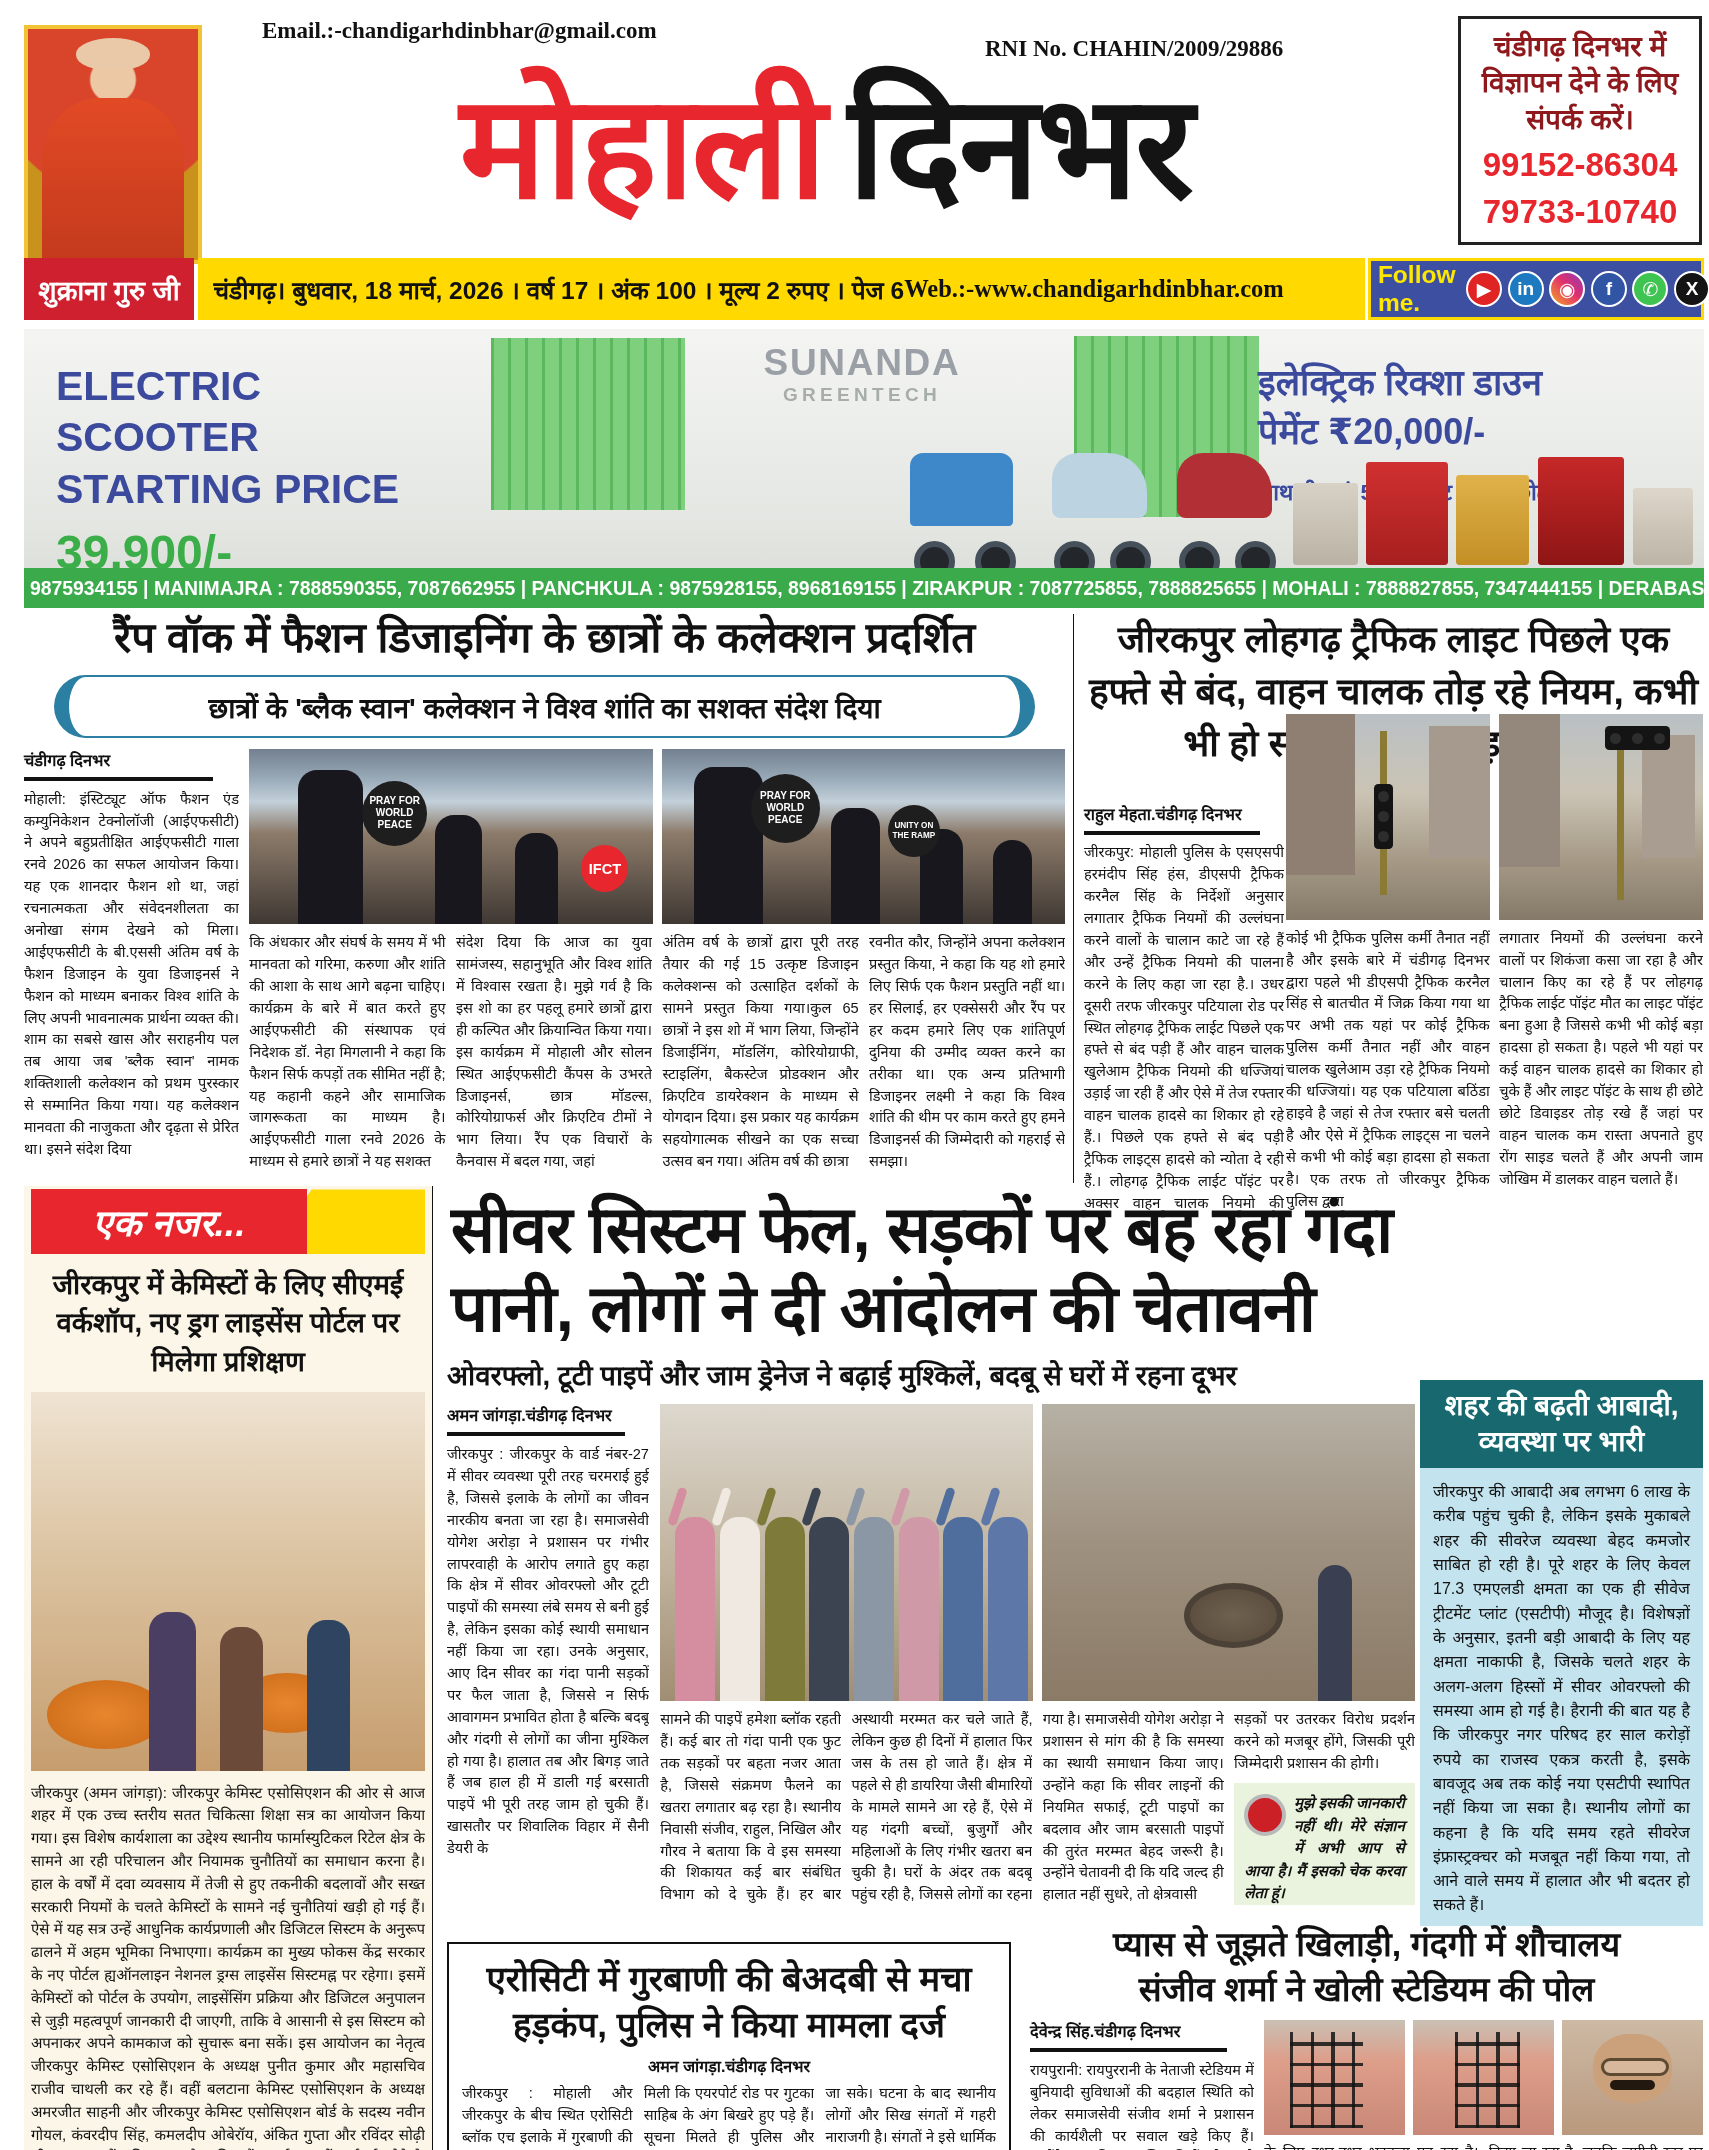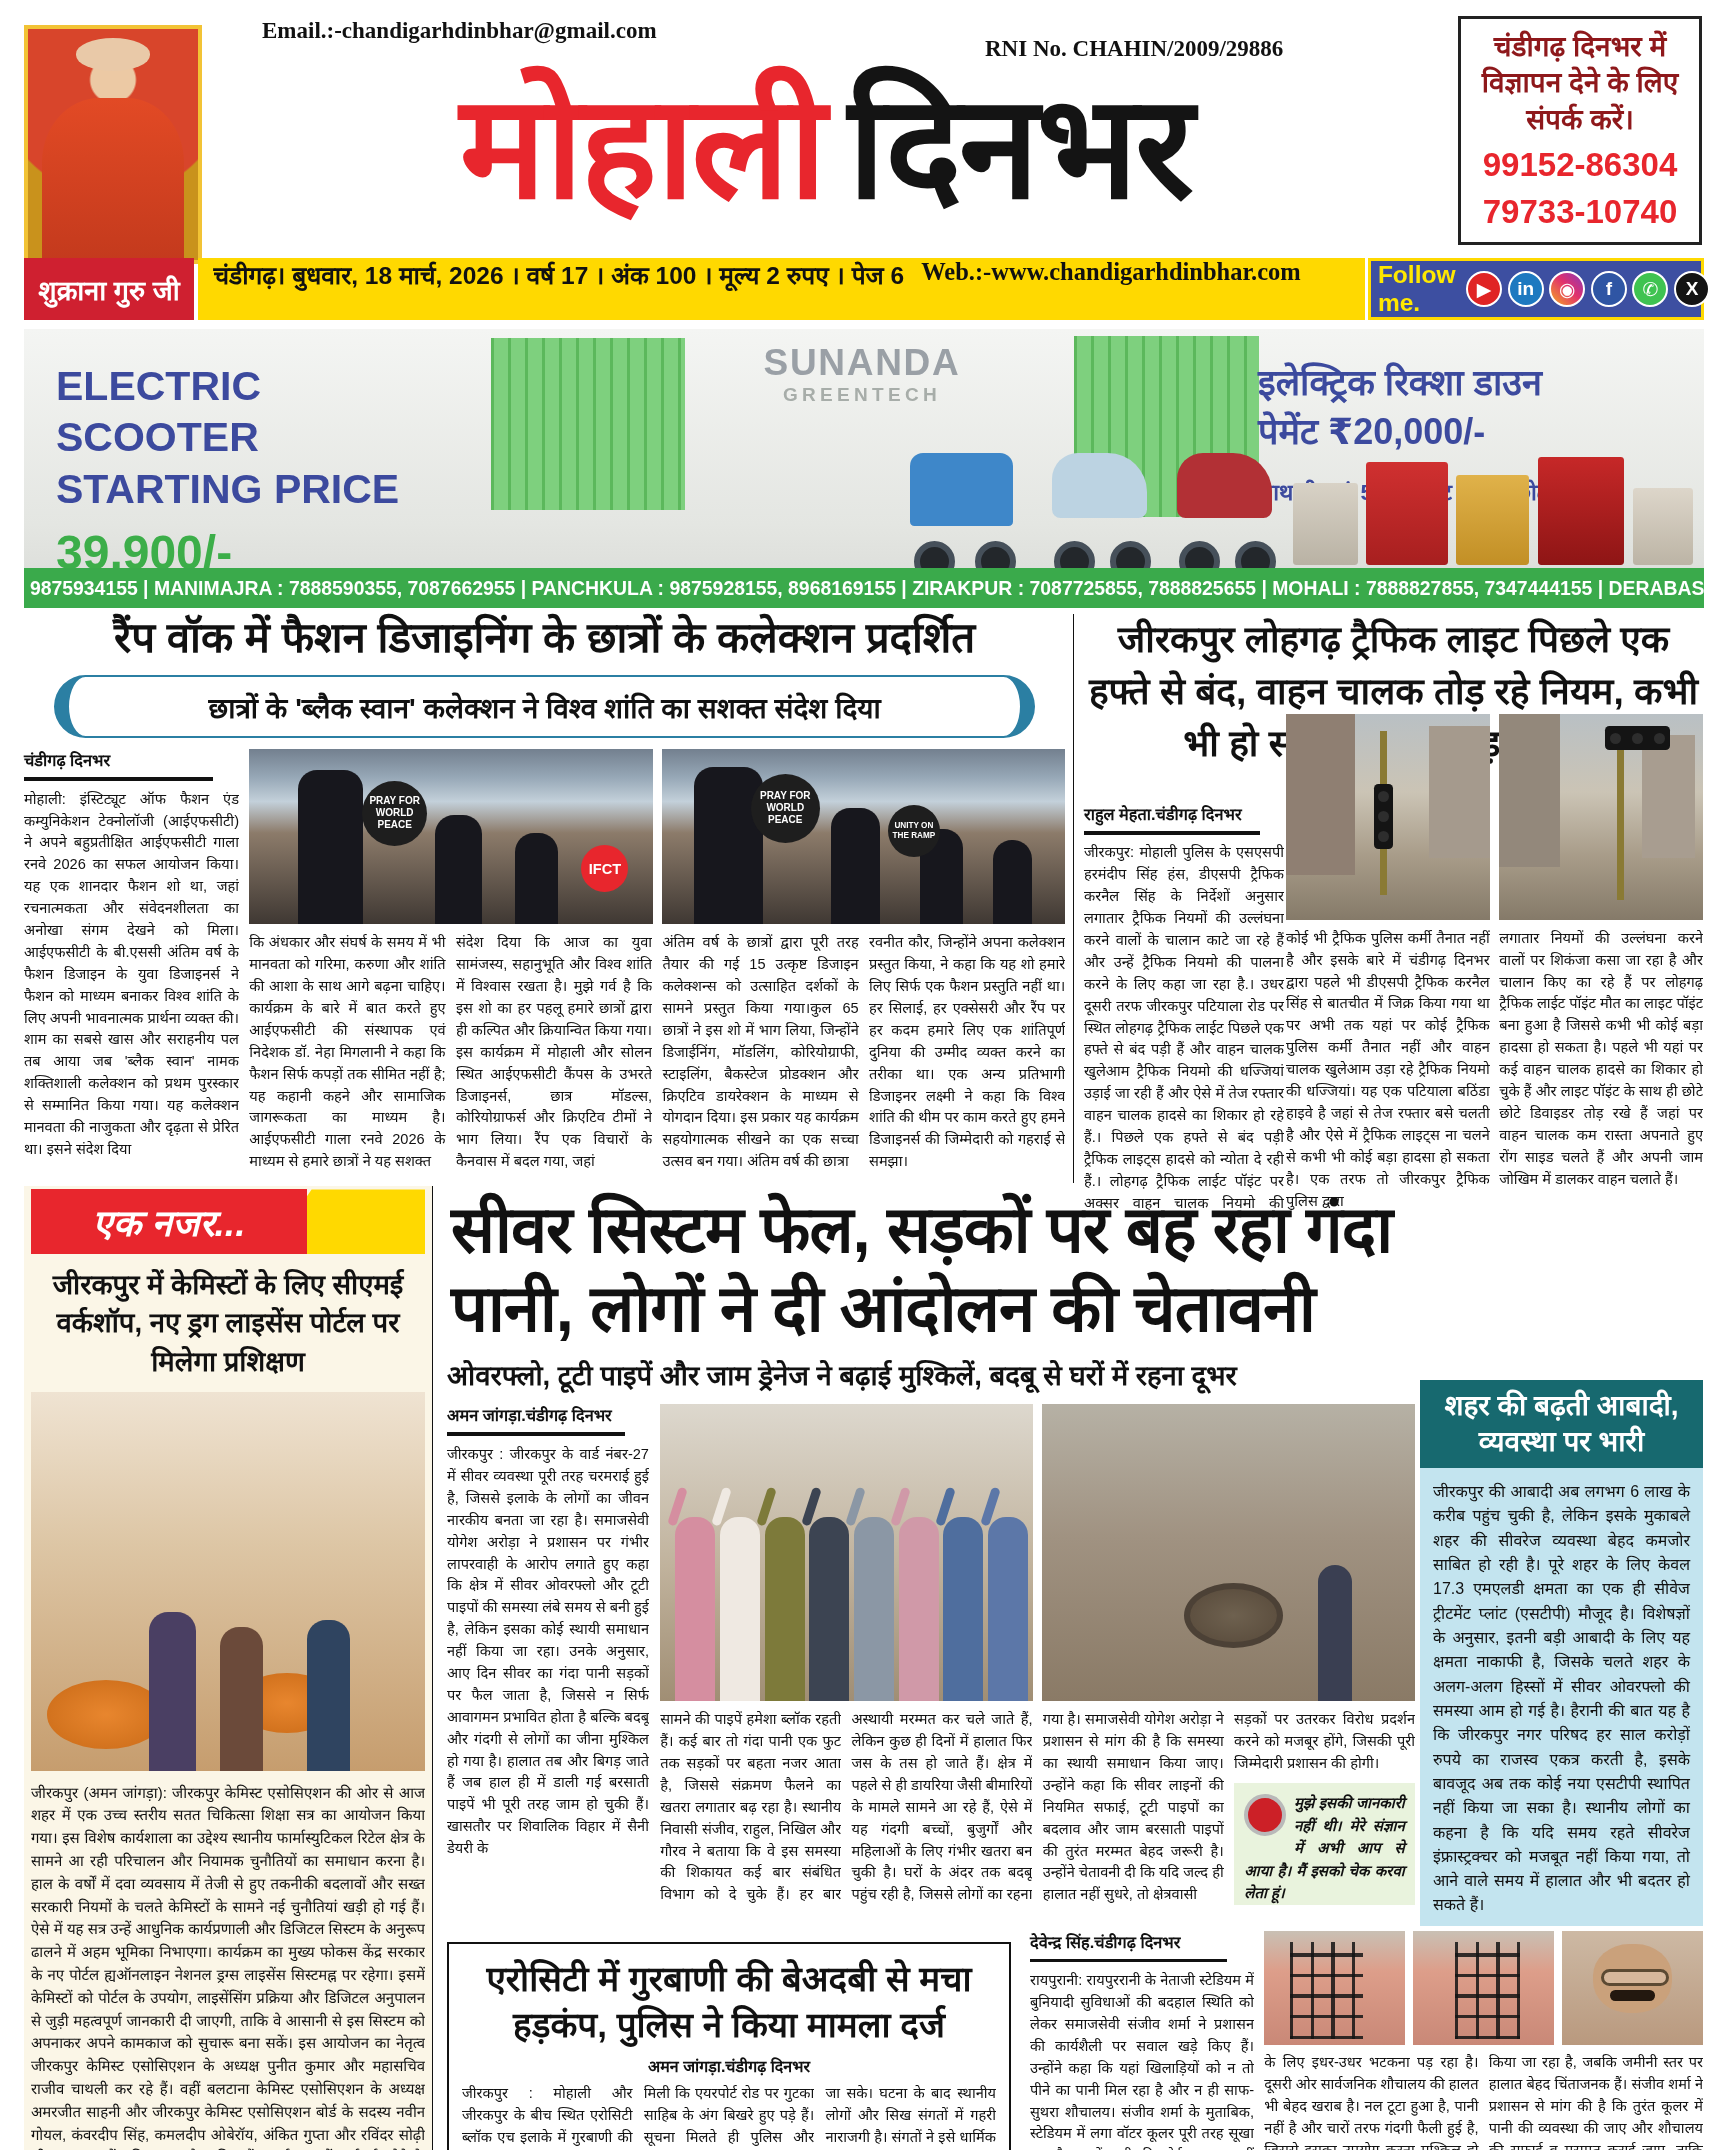--- a/index.html
+++ b/index.html
@@ -19,22 +19,22 @@
         font-weight:800;font-size:27px;display:flex;align-items:center;justify-content:center;}
   .email{position:absolute;left:262px;top:18px;width:671px;font-family:"Liberation Serif",serif;font-weight:700;font-size:23px;}
   .rni{position:absolute;left:985px;top:36px;width:430px;font-family:"Liberation Serif",serif;font-weight:700;font-size:23px;}
   .masthead{position:absolute;left:206px;top:43px;width:1239px;height:209px;display:flex;align-items:center;justify-content:center;gap:24px;
         font-weight:800;font-size:144px;letter-spacing:-2.6px;line-height:1;}
   .m-red{color:#e8262d;} .m-black{color:#141414;}
   .adcontact{position:absolute;left:1458px;top:16.3px;width:244px;height:229px;border:3.4px solid #222;background:#fff;
         display:flex;flex-direction:column;justify-content:center;text-align:center;padding:4.3px 6px;box-sizing:border-box;}
   .adc-text{color:#8e181b;font-weight:800;font-size:28px;line-height:1.3;}
   .adc-phone{color:#e8262d;font-weight:800;font-size:33px;line-height:1.25;margin-top:6px;}
-  .datestrip{position:absolute;left:198px;top:258px;width:1167px;height:62px;background:#ffd900;display:flex;align-items:flex-start;
-        gap:17px;padding:0 15.5px;box-sizing:border-box;font-weight:800;font-size:24.5px;white-space:nowrap;overflow:hidden;}
+  .datestrip{position:absolute;left:198px;top:258px;width:1167px;height:62px;background:#ffd900;display:flex;align-items:center;
+        padding:0 15.5px;box-sizing:border-box;font-weight:800;font-size:24.5px;white-space:nowrap;overflow:hidden;}
   .web{font-family:"Liberation Serif",serif;font-weight:700;}
   .followbar{position:absolute;left:1368px;top:258px;width:336px;height:62px;background:#3d4fa1;border:3.4px solid #ffd900;
         box-sizing:border-box;display:flex;align-items:center;gap:5.6px;padding:0 6.9px;}
   .follow-label{color:#ffe800;font-weight:800;font-size:24.5px;margin-right:5px;}
   .sicon{width:36px;height:36px;border-radius:50%;display:flex;align-items:center;justify-content:center;
         color:#fff;font-weight:800;font-size:19px;border:2.2px solid #fff;box-sizing:border-box;flex:none;}
   .ic-yt{background:#e02424;} .ic-li{background:#1d79c0;}
   .ic-ig{background:linear-gradient(45deg,#f5a623,#e1306c 55%,#8a3ab9);}
   .ic-fb{background:#2f55a4;} .ic-wa{background:#3fc351;} .ic-x{background:#141414;}
 
@@ -408,20 +408,24 @@
     <h2 class="a-headline" style="margin:0;">एरोसिटी में गुरबाणी की बेअदबी से मचा हड़कंप, पुलिस ने किया मामला दर्ज</h2>
     <div class="a-byline">अमन जांगड़ा.चंडीगढ़ दिनभर</div>
     <div class="a-cols">
       <div class="colp">जीरकपुर : मोहाली और जीरकपुर के बीच स्थित एरोसिटी ब्लॉक एच इलाके में गुरबाणी की बेअदबी का एक गंभीर मामला सामने आने के बाद पूरे क्षेत्र में सनसनी फैल गई। सूत्र से मिली जानकारी के अनुसार, घटना के बाद सिख समुदाय में भारी रोष देखने को मिल रहा है और लोगों ने आरोपियों के खिलाफ सख्त कार्रवाई की मांग की है। मंगलवार रात पुलिस को सूचना</div>
       <div class="colp">मिली कि एयरपोर्ट रोड पर गुटका साहिब के अंग बिखरे हुए पड़े हैं। सूचना मिलते ही पुलिस और प्रशासन की टीमें तुरंत मौके पर पहुंच गईं। बताया जा रहा है स्थिति की गंभीरता को देखते हुए पुलिस ने पूरे इलाके की घेराबंदी कर दी और देर रात तक सर्च ऑपरेशन चलाया गया। पुलिस द्वारा आसपास लगे सीसीटीवी कैमरों की फुटेज खंगाली जा रही है, ताकि घटना में शामिल आरोपियों की पहचान की</div>
       <div class="colp">जा सके। घटना के बाद स्थानीय लोगों और सिख संगतों में गहरी नाराजगी है। संगतों ने इसे धार्मिक भावनाओं को ठेस पहुंचाने वाली अत्यंत निंदनीय घटना बताते हुए दोषियों के खिलाफ कड़ी कार्रवाई की मांग की है। पुलिस अधिकारियों का कहना है कि मामले में केस दर्ज कर लिया गया है और हर पहलू से जांच की जा रही है। प्रशासन ने लोगों से शांति बनाए रखने की अपील की है।</div>
     </div>
   </article>
 
   <article class="stadium">
+    <h2 class="st-headline" style="margin:0;">
+      <span>प्यास से जूझते खिलाड़ी, गंदगी में शौचालय</span><br>
+      <span>संजीव शर्मा ने खोली स्टेडियम की पोल</span>
+    </h2>
     <div class="st-body">
       <div class="st-col1">
         <div class="byline">देवेन्द्र सिंह.चंडीगढ़ दिनभर</div>
         <div class="byline-rule"></div>
         <div class="colp" style="height:224px;">रायपुरानी: रायपुररानी के नेताजी स्टेडियम में बुनियादी सुविधाओं की बदहाल स्थिति को लेकर समाजसेवी संजीव शर्मा ने प्रशासन की कार्यशैली पर सवाल खड़े किए हैं। उन्होंने कहा कि यहां खिलाड़ियों को न तो पीने का पानी मिल रहा है और न ही साफ-सुथरा शौचालय। संजीव शर्मा के मुताबिक, स्टेडियम में लगा वॉटर कूलर पूरी तरह सूखा पड़ा है। उसमें पानी की कोई व्यवस्था नहीं है, जिससे खिलाड़ियों को प्यास बुझाने</div>
       </div>
       <div class="st-right">
         <div class="st-photos">
           <div class="ph ph-tank">
               <div class="cage"></div>

